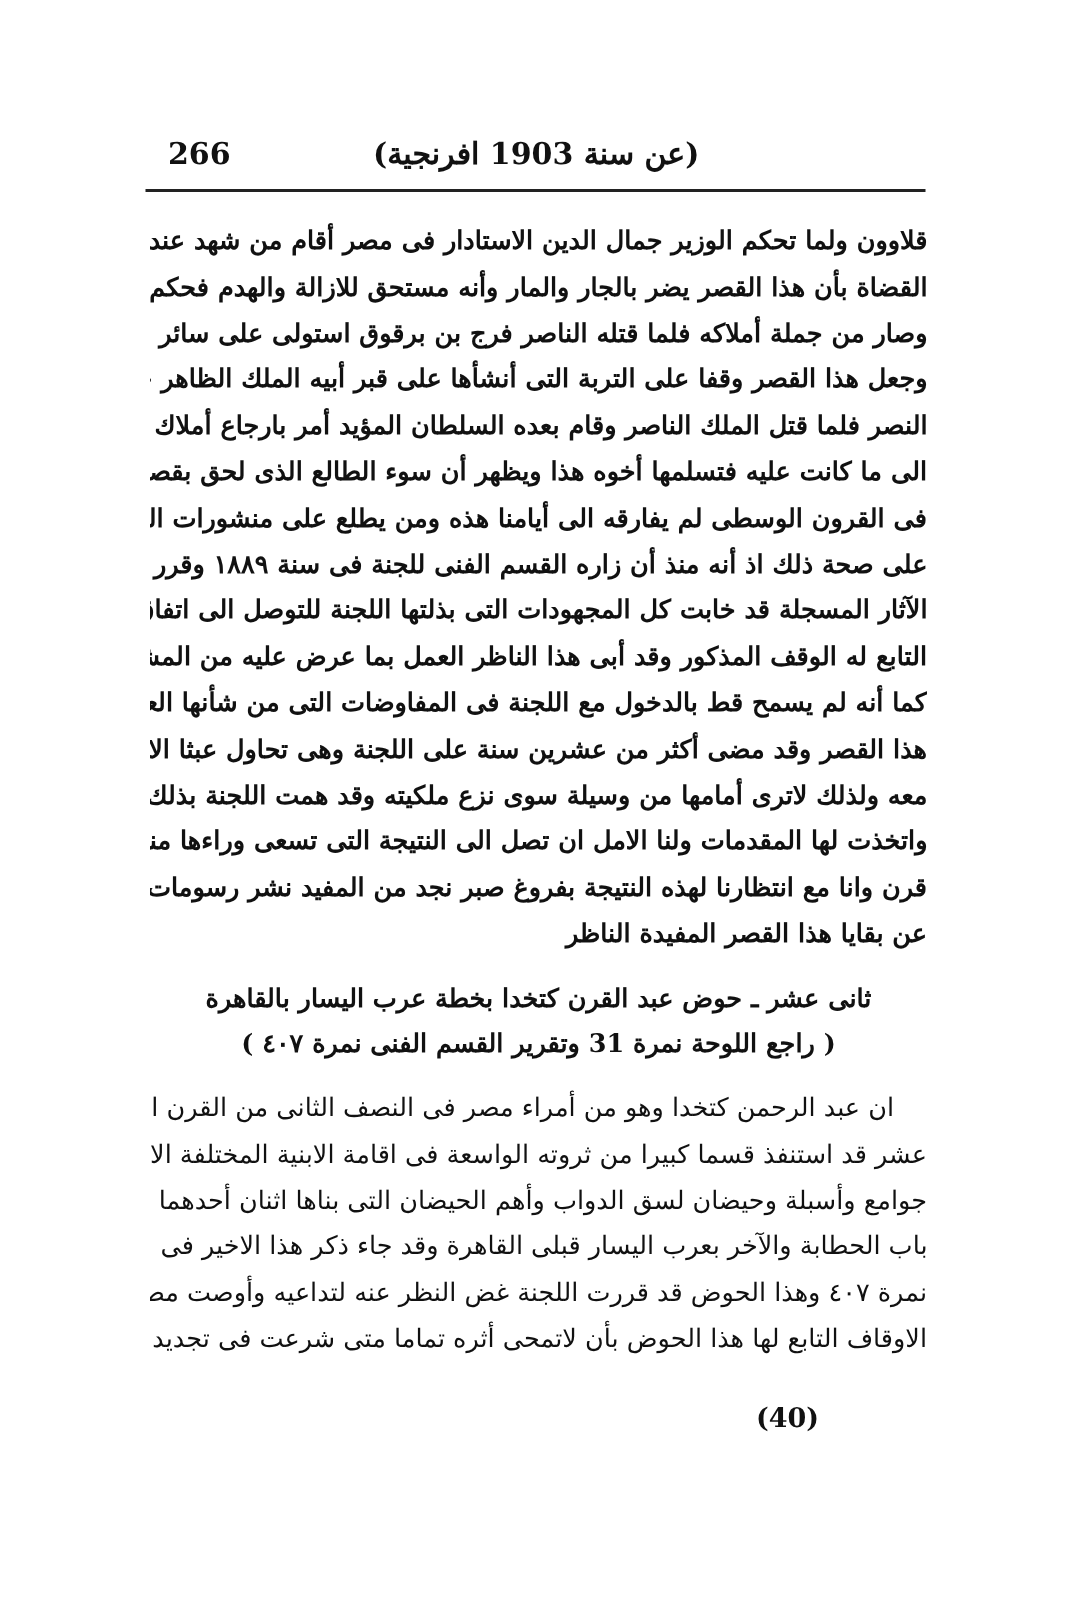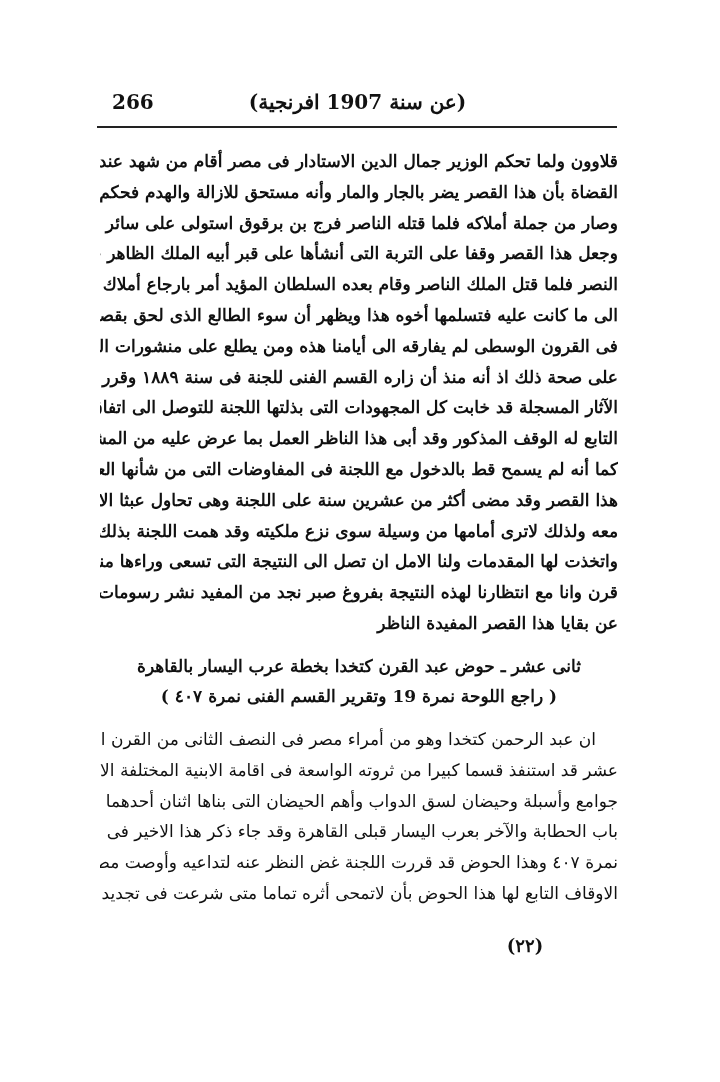--- a/index.html
+++ b/index.html
@@ -109,21 +109,21 @@
       font-weight: bold;
       line-height: 28px;
     }
   </style>
 </head>
 <body>
 
 <div class="page">
 
   <div class="running-head">
-    <div class="running-title">(عن سنة 1907 افرنجية)</div>
+    <div class="running-title">(عن سنة 1903 افرنجية)</div>
     <div class="page-number">266</div>
   </div>
   <div class="head-rule"></div>
 
   <div class="body-text para-1">
     <div class="line">قلاوون ولما تحكم الوزير جمال الدين الاستادار فى مصر أقام من شهد عند قاضى</div>
     <div class="line">القضاة بأن هذا القصر يضر بالجار والمار وأنه مستحق للازالة والهدم فحكم له باستبداله</div>
     <div class="line">وصار من جملة أملاكه فلما قتله الناصر فرج بن برقوق استولى على سائر ما تركه</div>
     <div class="line">وجعل هذا القصر وقفا على التربة التى أنشأها على قبر أبيه الملك الظاهر خارج باب</div>
     <div class="line">النصر فلما قتل الملك الناصر وقام بعده السلطان المؤيد أمر بارجاع أملاك جمال الدين</div>
@@ -134,26 +134,26 @@
     <div class="line">التابع له الوقف المذكور وقد أبى هذا الناظر العمل بما عرض عليه من المشروعات</div>
     <div class="line">كما أنه لم يسمح قط بالدخول مع اللجنة فى المفاوضات التى من شأنها العود بالفائدة على</div>
     <div class="line">هذا القصر وقد مضى أكثر من عشرين سنة على اللجنة وهى تحاول عبثا الاتفاق</div>
     <div class="line">معه ولذلك لاترى أمامها من وسيلة سوى نزع ملكيته وقد همت اللجنة بذلك فعلا</div>
     <div class="line">واتخذت لها المقدمات ولنا الامل ان تصل الى النتيجة التى تسعى وراءها منذ ربع</div>
     <div class="line">قرن وانا مع انتظارنا لهذه النتيجة بفروغ صبر نجد من المفيد نشر رسومات مستوفاة</div>
     <div class="line last">عن بقايا هذا القصر المفيدة الناظر</div>
   </div>
 
   <div class="section-heading">ثانى عشر ـ حوض عبد القرن كتخدا بخطة عرب اليسار بالقاهرة</div>
-  <div class="section-ref">( راجع اللوحة نمرة 19 وتقرير القسم الفنى نمرة ٤٠٧ )</div>
+  <div class="section-ref">( راجع اللوحة نمرة 31 وتقرير القسم الفنى نمرة ٤٠٧ )</div>
 
   <div class="body-text para-2">
     <div class="line indent">ان عبد الرحمن كتخدا وهو من أمراء مصر فى النصف الثانى من القرن الثامن</div>
     <div class="line">عشر قد استنفذ قسما كبيرا من ثروته الواسعة فى اقامة الابنية المختلفة الانواع ما بين</div>
     <div class="line">جوامع وأسبلة وحيضان لسق الدواب وأهم الحيضان التى بناها اثنان أحدهما بقرب</div>
     <div class="line">باب الحطابة والآخر بعرب اليسار قبلى القاهرة وقد جاء ذكر هذا الاخير فى التقرير</div>
     <div class="line">نمرة ٤٠٧ وهذا الحوض قد قررت اللجنة غض النظر عنه لتداعيه وأوصت مصلحة</div>
     <div class="line last">الاوقاف التابع لها هذا الحوض بأن لاتمحى أثره تماما متى شرعت فى تجديد بنائه</div>
   </div>
 
-  <div class="footer-marker">(٢٢)</div>
+  <div class="footer-marker">(40)</div>
 
 </div>
 
 </body></html>

